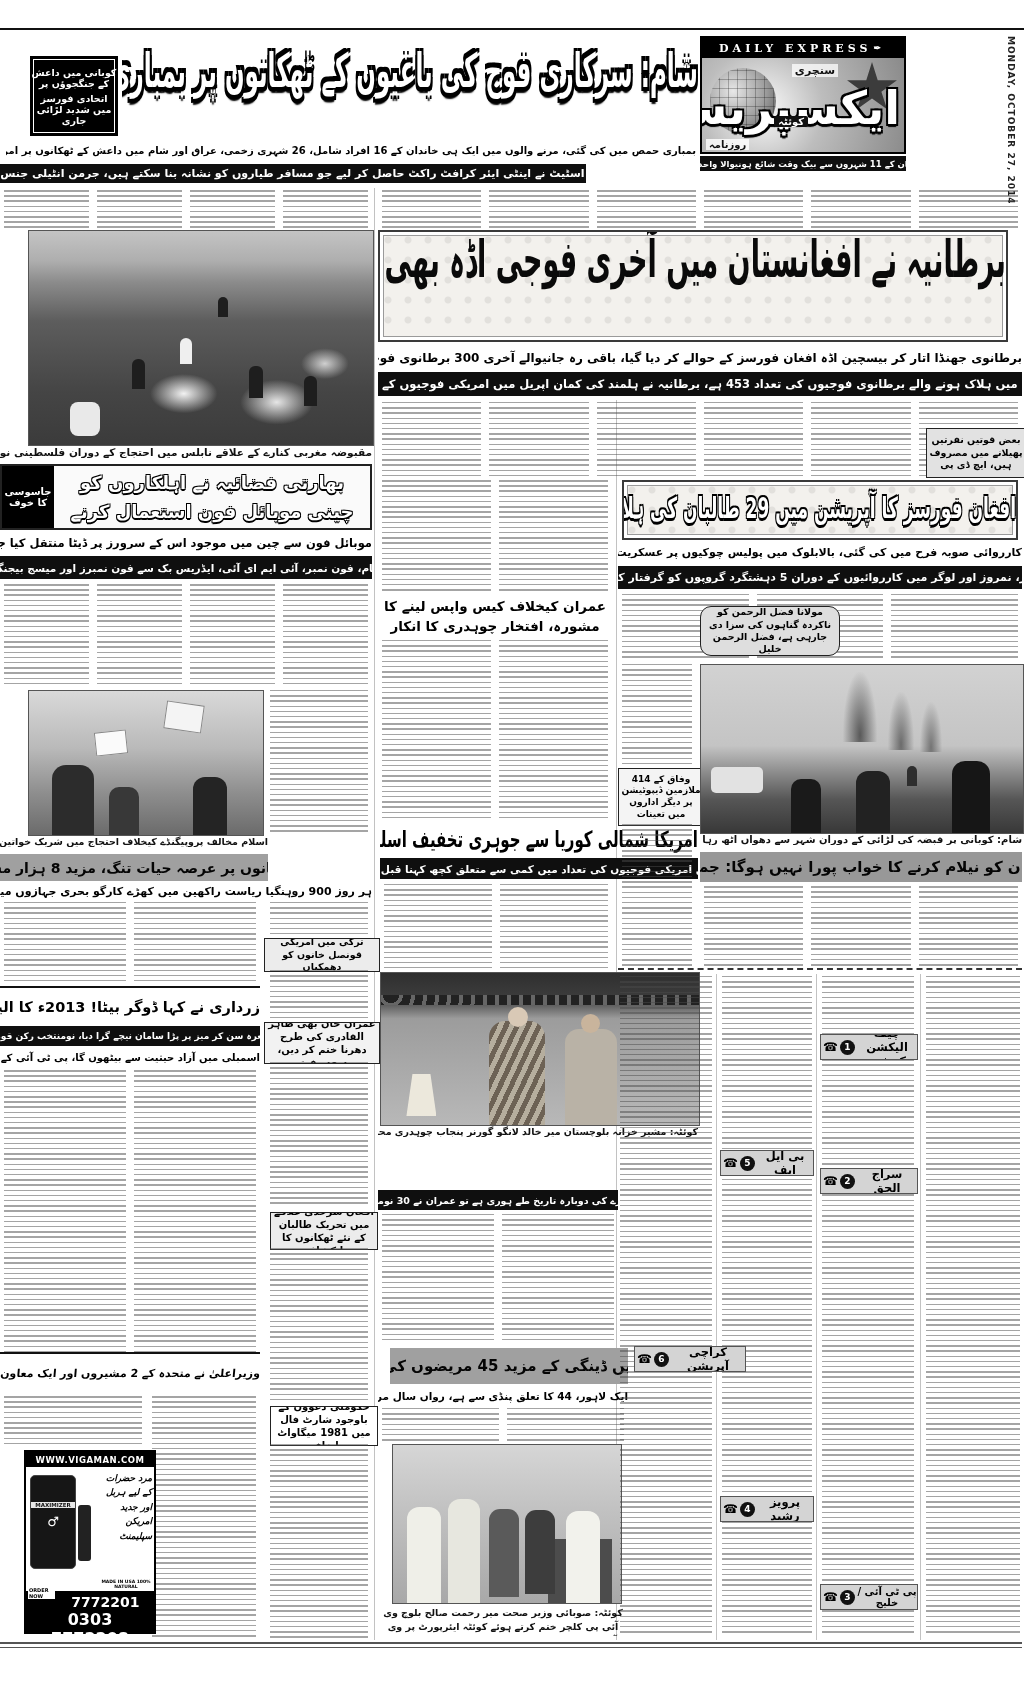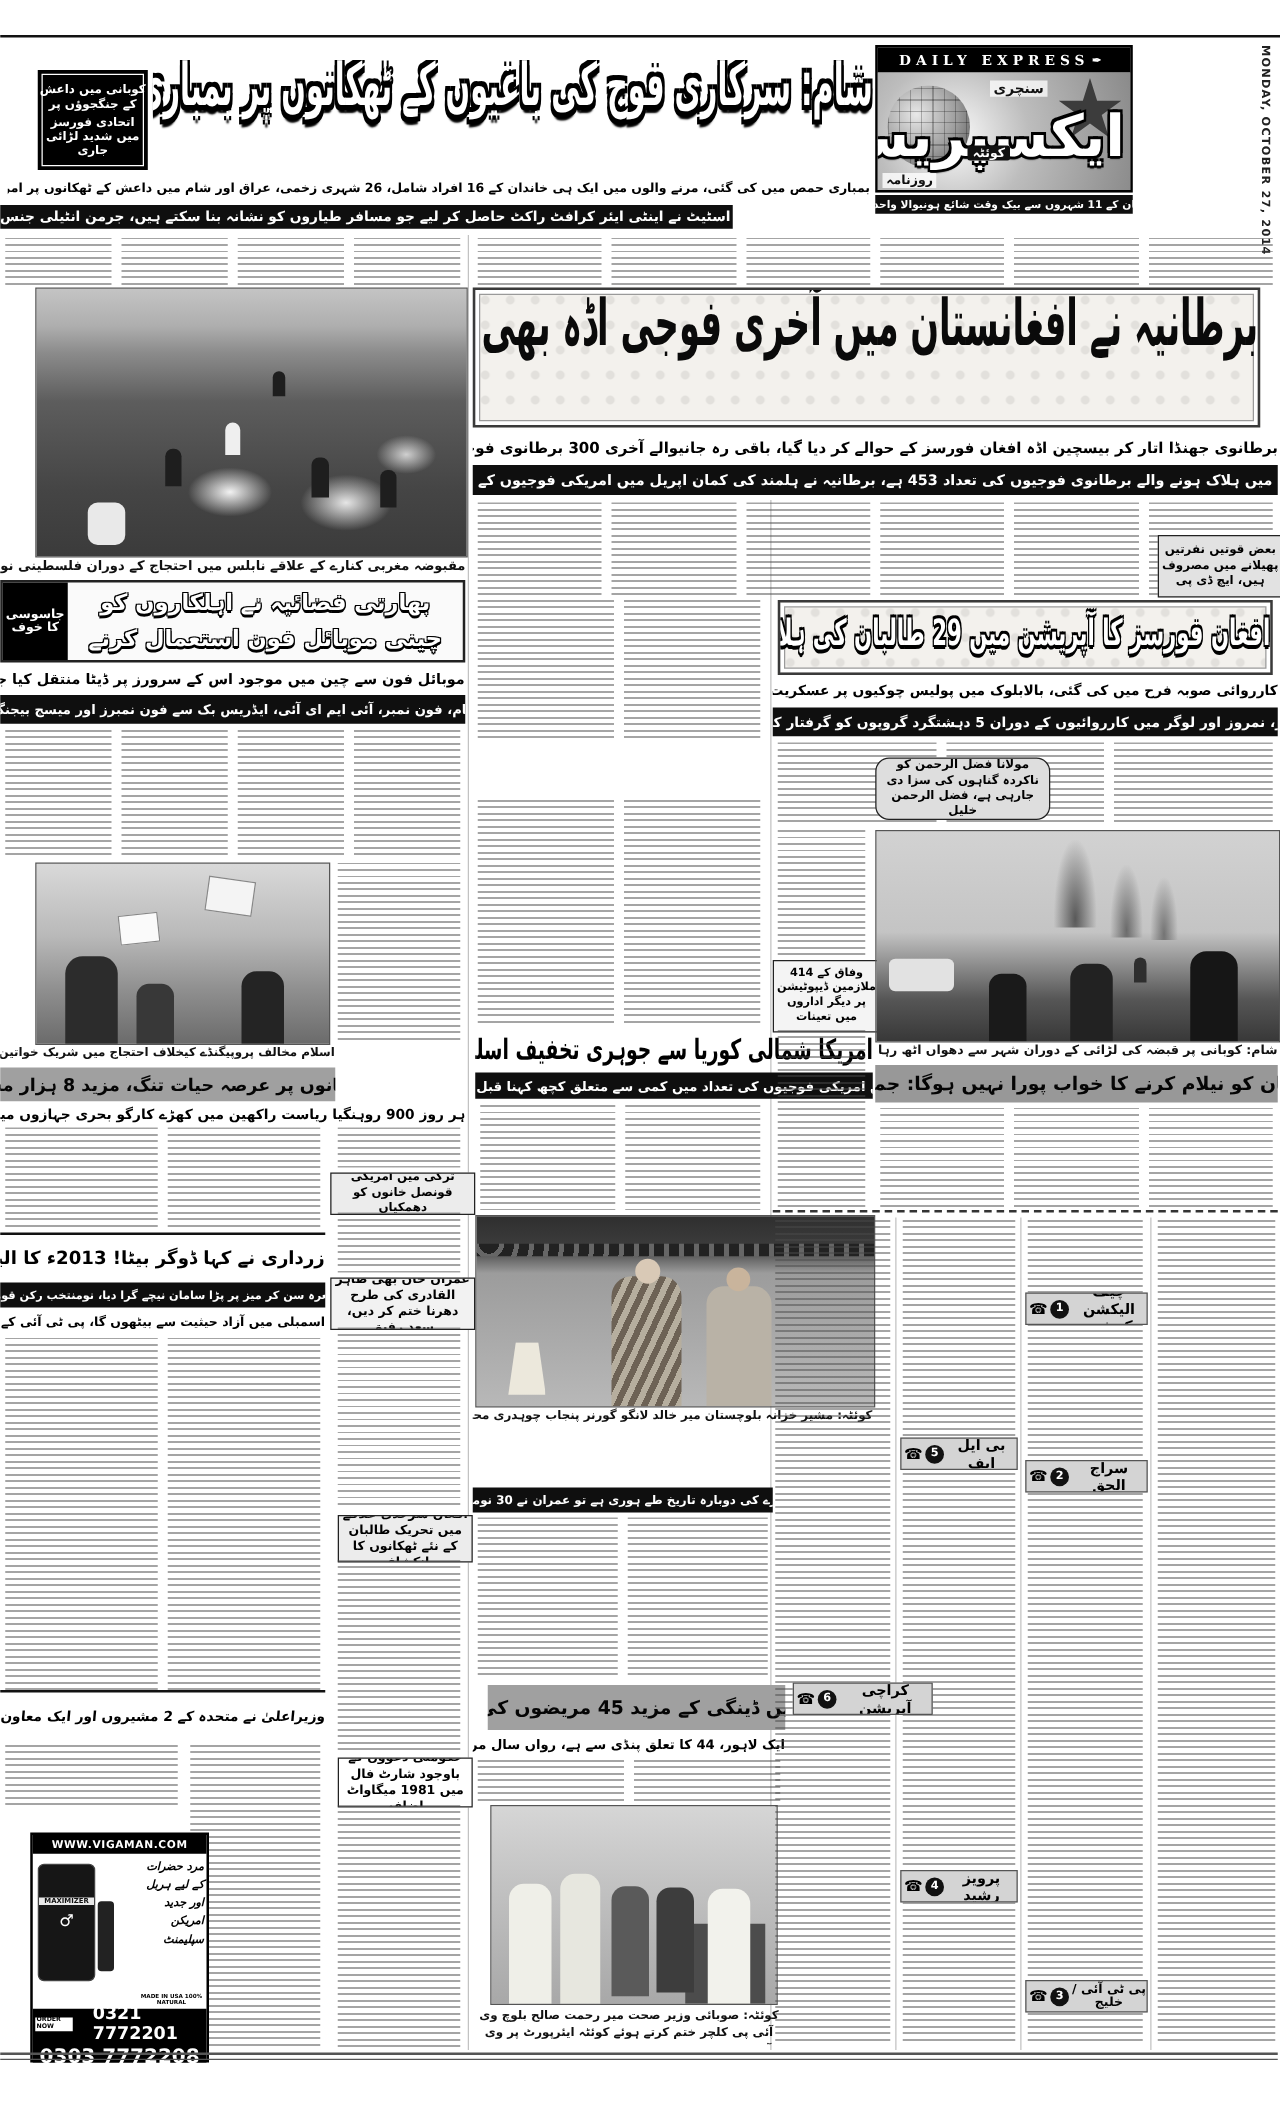--- a/index.html
+++ b/index.html
@@ -192,21 +192,21 @@
 
   <div class="abs hr2" style="left:0;top:1352px;width:260px;"></div>
   <div class="abs c b nw" style="left:0;top:1358px;width:260px;height:32px;font-size:11px;line-height:32px;transform:skewX(-5deg);">وزیراعلیٰ نے متحدہ کے 2 مشیروں اور ایک معاون خصوصی کا استعفیٰ منظور کر لیا</div>
   <div class="abs cols" style="left:148px;top:1396px;width:112px;height:242px;">
       <div class="tx"></div>
     </div>
   <div class="abs cols" style="left:0;top:1396px;width:146px;height:50px;">
       <div class="tx"></div>
     </div>
 
-  <div class="abs" style="left:24px;top:1450px;width:143px;height:184px;border:2px solid #000;box-sizing:border-box;background:#fff;margin-top:16px;">
+  <div class="abs" style="left:24px;top:1450px;width:132px;height:184px;border:2px solid #000;box-sizing:border-box;background:#fff;">
     <div style="height:15px;background:#000;color:#fff;display:flex;align-items:center;justify-content:center;font-size:8.5px;font-weight:bold;direction:ltr;letter-spacing:.5px;">WWW.VIGAMAN.COM</div>
     <div style="position:relative;height:124px;">
       <div style="position:absolute;left:4px;top:8px;width:44px;height:92px;background:#161616;border-radius:5px;border:1px solid #444;">
         <div style="margin-top:26px;background:#e8e8e8;color:#111;font-size:5.5px;font-weight:bold;text-align:center;direction:ltr;">MAXIMIZER</div>
         <div style="color:#fff;text-align:center;font-size:13px;margin-top:6px;">♂</div>
       </div>
       <div style="position:absolute;left:52px;top:38px;width:13px;height:56px;background:#222;border-radius:3px;"></div>
       <div style="position:absolute;right:2px;top:4px;width:48px;font-size:9px;font-weight:bold;line-height:1.6;font-style:italic;">مرد حضرات کے لیے ہربل اور جدید امریکن سپلیمنٹ</div>
       <div style="position:absolute;right:2px;bottom:2px;width:52px;font-size:4.5px;font-weight:bold;text-align:center;direction:ltr;">MADE IN USA 100% NATURAL</div>
     </div>
@@ -216,20 +216,21 @@
         <span style="font-size:14px;font-weight:bold;">0321 7772201</span>
       </div>
       <div style="font-size:16px;font-weight:bold;text-align:center;">0303 7772208</div>
     </div>
   </div>
 
   <div class="abs cols" style="left:378px;top:480px;width:234px;height:112px;">
     <div class="tx"></div>
       <div class="tx"></div>
   </div>
+  <div class="abs c b" style="left:378px;top:596px;width:234px;height:40px;font-size:13.5px;line-height:20px;overflow:hidden;">عمران کیخلاف کیس واپس لینے کا مشورہ، افتخار چوہدری کا انکار</div>
   <div class="abs cols" style="left:378px;top:640px;width:234px;height:180px;">
     <div class="tx"></div>
       <div class="tx"></div>
   </div>
   <div class="abs c nw" style="left:380px;top:822px;width:318px;height:34px;">
     <span style="font-size:15px;line-height:34px;font-weight:bold;display:inline-block;transform:scaleY(1.5);">امریکا شمالی کوریا سے جوہری تخفیف اسلحہ پر گفتگو کیلیے آمادہ</span>
   </div>
   <div class="abs bb" style="left:380px;top:858px;width:318px;height:21px;font-size:10.5px;">جزیرہ نما کوریا میں امریکی فوجیوں کی تعداد میں کمی سے متعلق کچھ کہنا قبل از وقت ہوگا، کیری</div>
   <div class="abs cols" style="left:380px;top:884px;width:232px;height:84px;">
     <div class="tx"></div>

